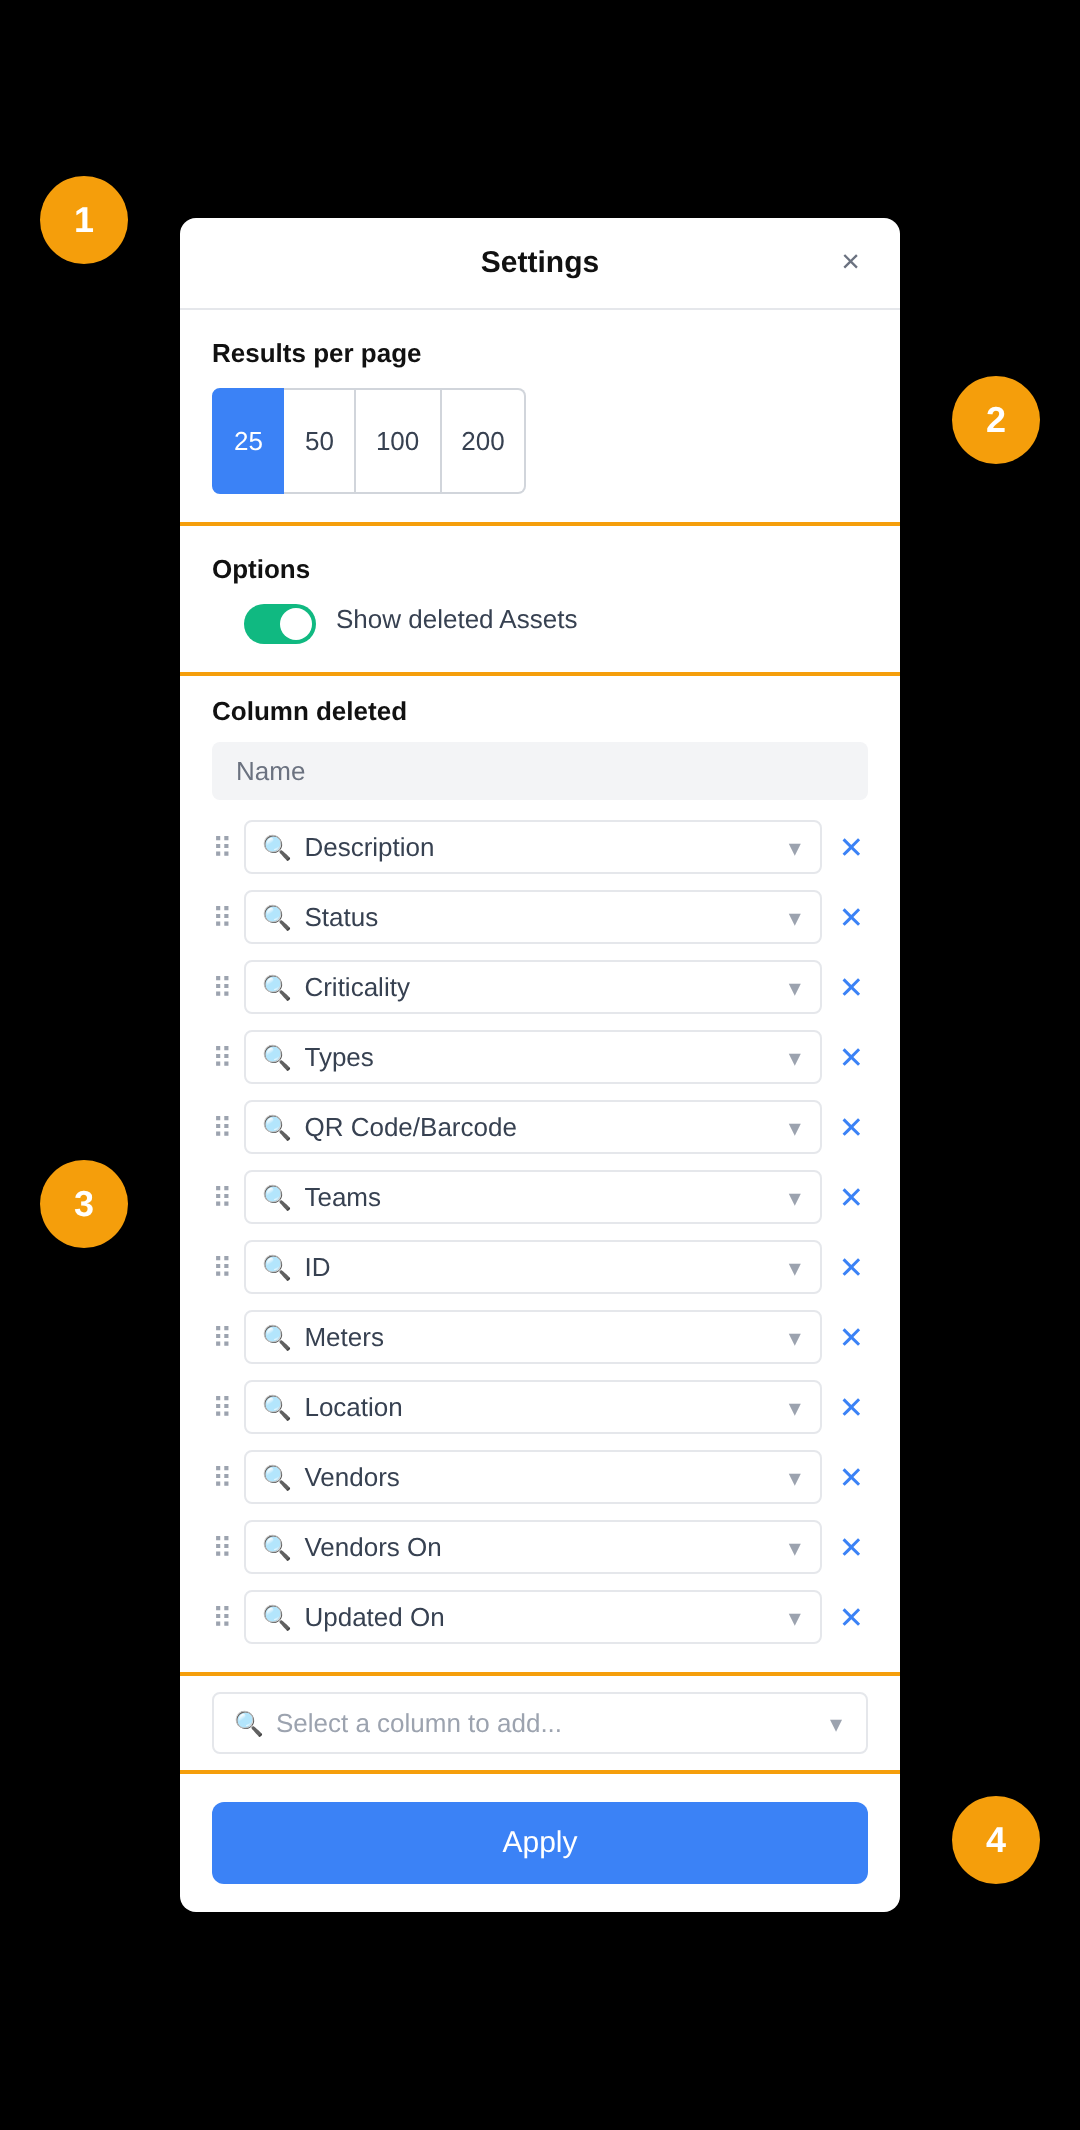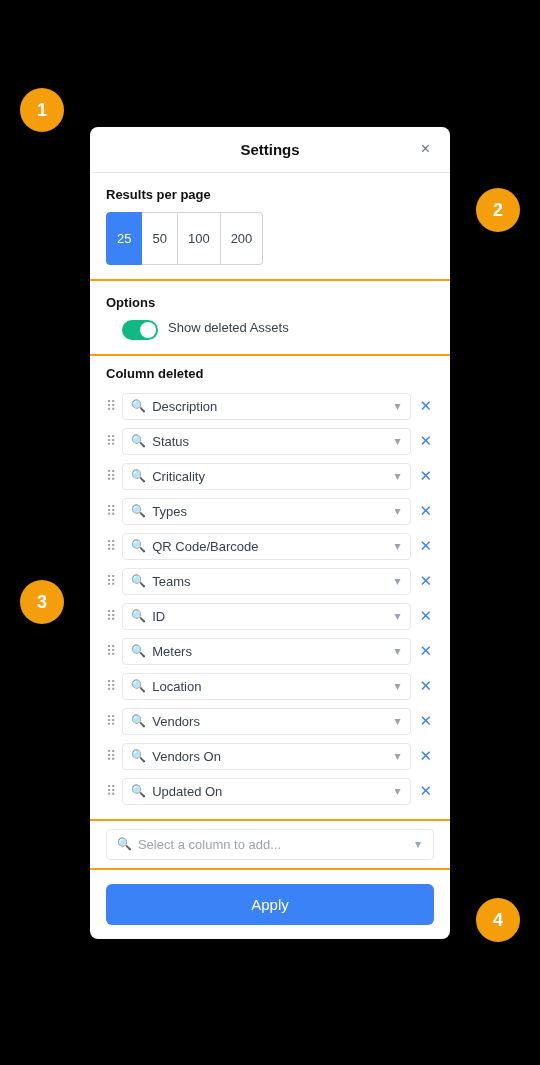--- a/index.html
+++ b/index.html
@@ -282,20 +282,21 @@
       <div class="toggle-row">
         <div class="toggle">
           <div class="toggle-knob"></div>
         </div>
         <span class="toggle-label">Show deleted Assets</span>
       </div>
     </div>
 
     <div class="column-options-section">
       <div class="col-section-label">Column deleted</div>
+      <div class="col-name-header">Name</div>
 
       <div class="col-row">
         <span class="drag-handle">⠿</span>
         <div class="col-select">
           <span class="search-icon-small">🔍</span>
           <span class="col-name-text">Description</span>
           <button class="chevron-btn">▾</button>
         </div>
         <button class="remove-btn">✕</button>
       </div>

